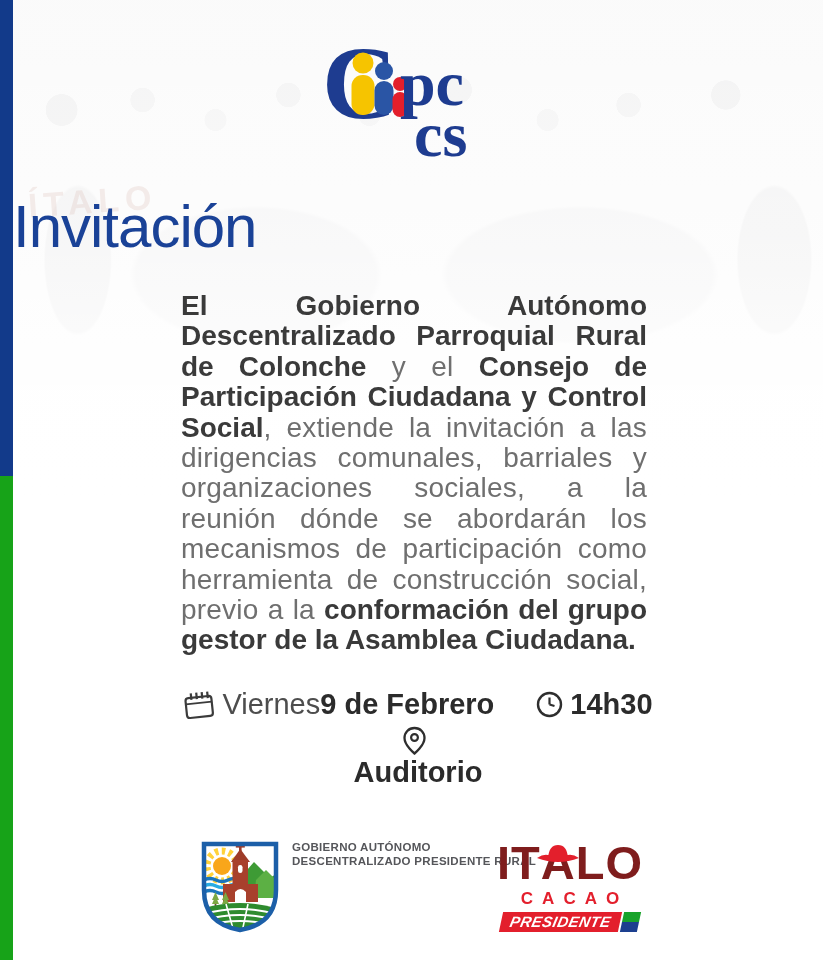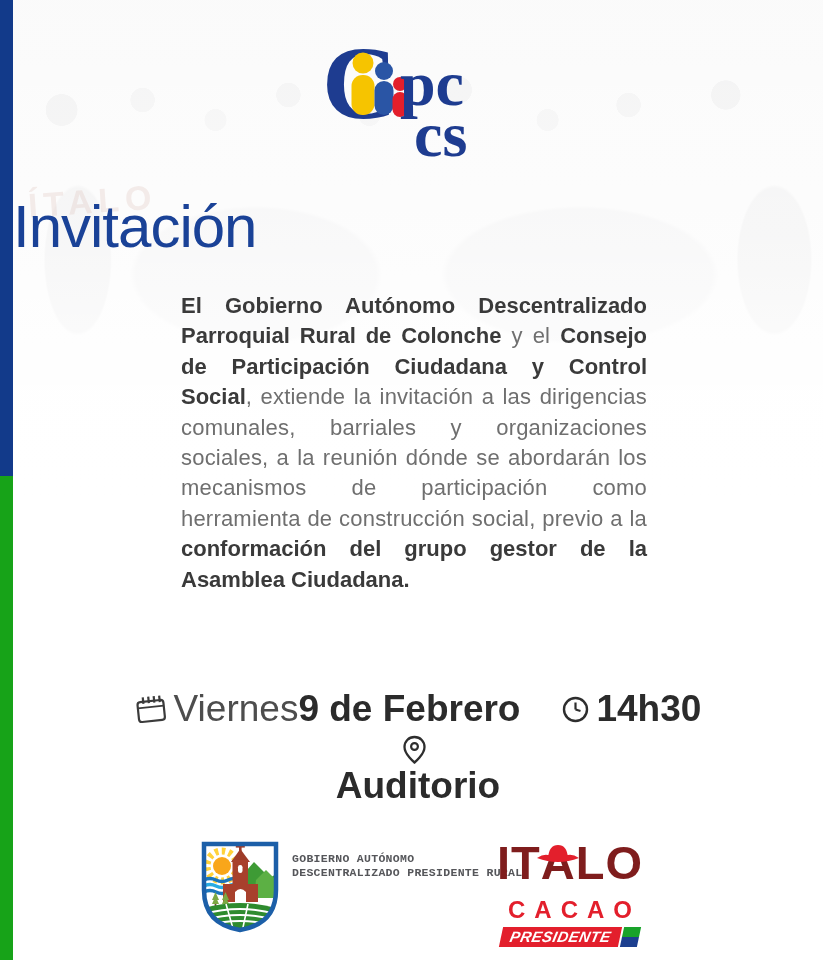--- a/index.html
+++ b/index.html
@@ -44,46 +44,46 @@
 
   
   .title{
     position:absolute; top:192px; left:13px; right:0; text-align:left;
     font-size:60px; font-weight:normal; color:#1a4297; letter-spacing:-1px;
   }
 
   
   .paragraph{
     position:absolute; left:181px; top:291px; width:466px;
-    font-size:22px; line-height:30.4px; text-align:justify;
+    font-size:28px; line-height:30.4px; text-align:justify;
     color:#6f6f6f; font-weight:400; letter-spacing:.2px;
   }
   .paragraph .b{ color:#3a3a3a; font-weight:bold; letter-spacing:0; }
 
   
   .details{ position:absolute; top:688px; left:13px; right:0; color:#2e2e2e; }
-  .detail-line{ display:flex; justify-content:center; align-items:center; font-size:37px; }
+  .detail-line{ display:flex; justify-content:center; align-items:center; font-size:29px; }
   .detail-line + .detail-line{ margin-top:5px;flex-direction:column; }
   .detail-line .light{ color:#4d4d4d; font-weight:400; }
   .detail-line .strong{ color:#2b2b2b; font-weight:bold; }
   .icon{ display:inline-flex; align-items:center; justify-content:center; margin-right:7px; }
   .time-group{ margin-left:42px; display:flex; }
 
   
   .colonche{ position:absolute; left:196px; top:836px; display:flex; align-items:flex-start; }
-  .colonche-text{ margin-left:8px; margin-top:16px;font-family:Liberation Mono, monospace; }
+  .colonche-text{ margin-left:8px; margin-top:4px; }
   .colonche-text .small{ font-size:11.5px; color:#55565a; font-weight:bold; letter-spacing:.3px; line-height:14px; }
   .colonche-text .name{ font-size:34px; font-weight:bold; color:#14a03c; letter-spacing:.5px; margin-top:1px; }
 
   
   .italo{ position:absolute; left:486px; top:840px; width:168px; text-align:center; }
   .italo-name{ display:flex; justify-content:center; align-items:flex-end; color:#7f1d1d; font-weight:bold; font-size:47px; letter-spacing:1px; line-height:46px; }
   .a-wrap{ position:relative; display:inline-block; }
   .a-hat{ position:absolute; left:50%; top:-15px; transform:translateX(-50%); }
-  .italo-sub{ color:#e31f2c; font-weight:bold; font-size:24px; letter-spacing:9px; margin-top:10px; text-indent:9px; }
+  .italo-sub{ color:#e31f2c; font-weight:bold; font-size:17px; letter-spacing:9px; margin-top:3px; text-indent:9px; }
   .italo-badge-row{ display:flex; justify-content:center; align-items:stretch; margin-top:3px; }
   .italo-badge{
     background:#e31f2c; color:#ffffff; font-style:italic; font-weight:bold;
     font-size:15px; padding:1px 9px 2px 9px; transform:skewX(-12deg); letter-spacing:.5px;
   }
   .italo-stripe{
     width:17px; transform:skewX(-12deg); margin-left:2px;
     background:linear-gradient(180deg,#18a32a 0 50%, #1c3f8f 50% 100%);
   }
 </style>

